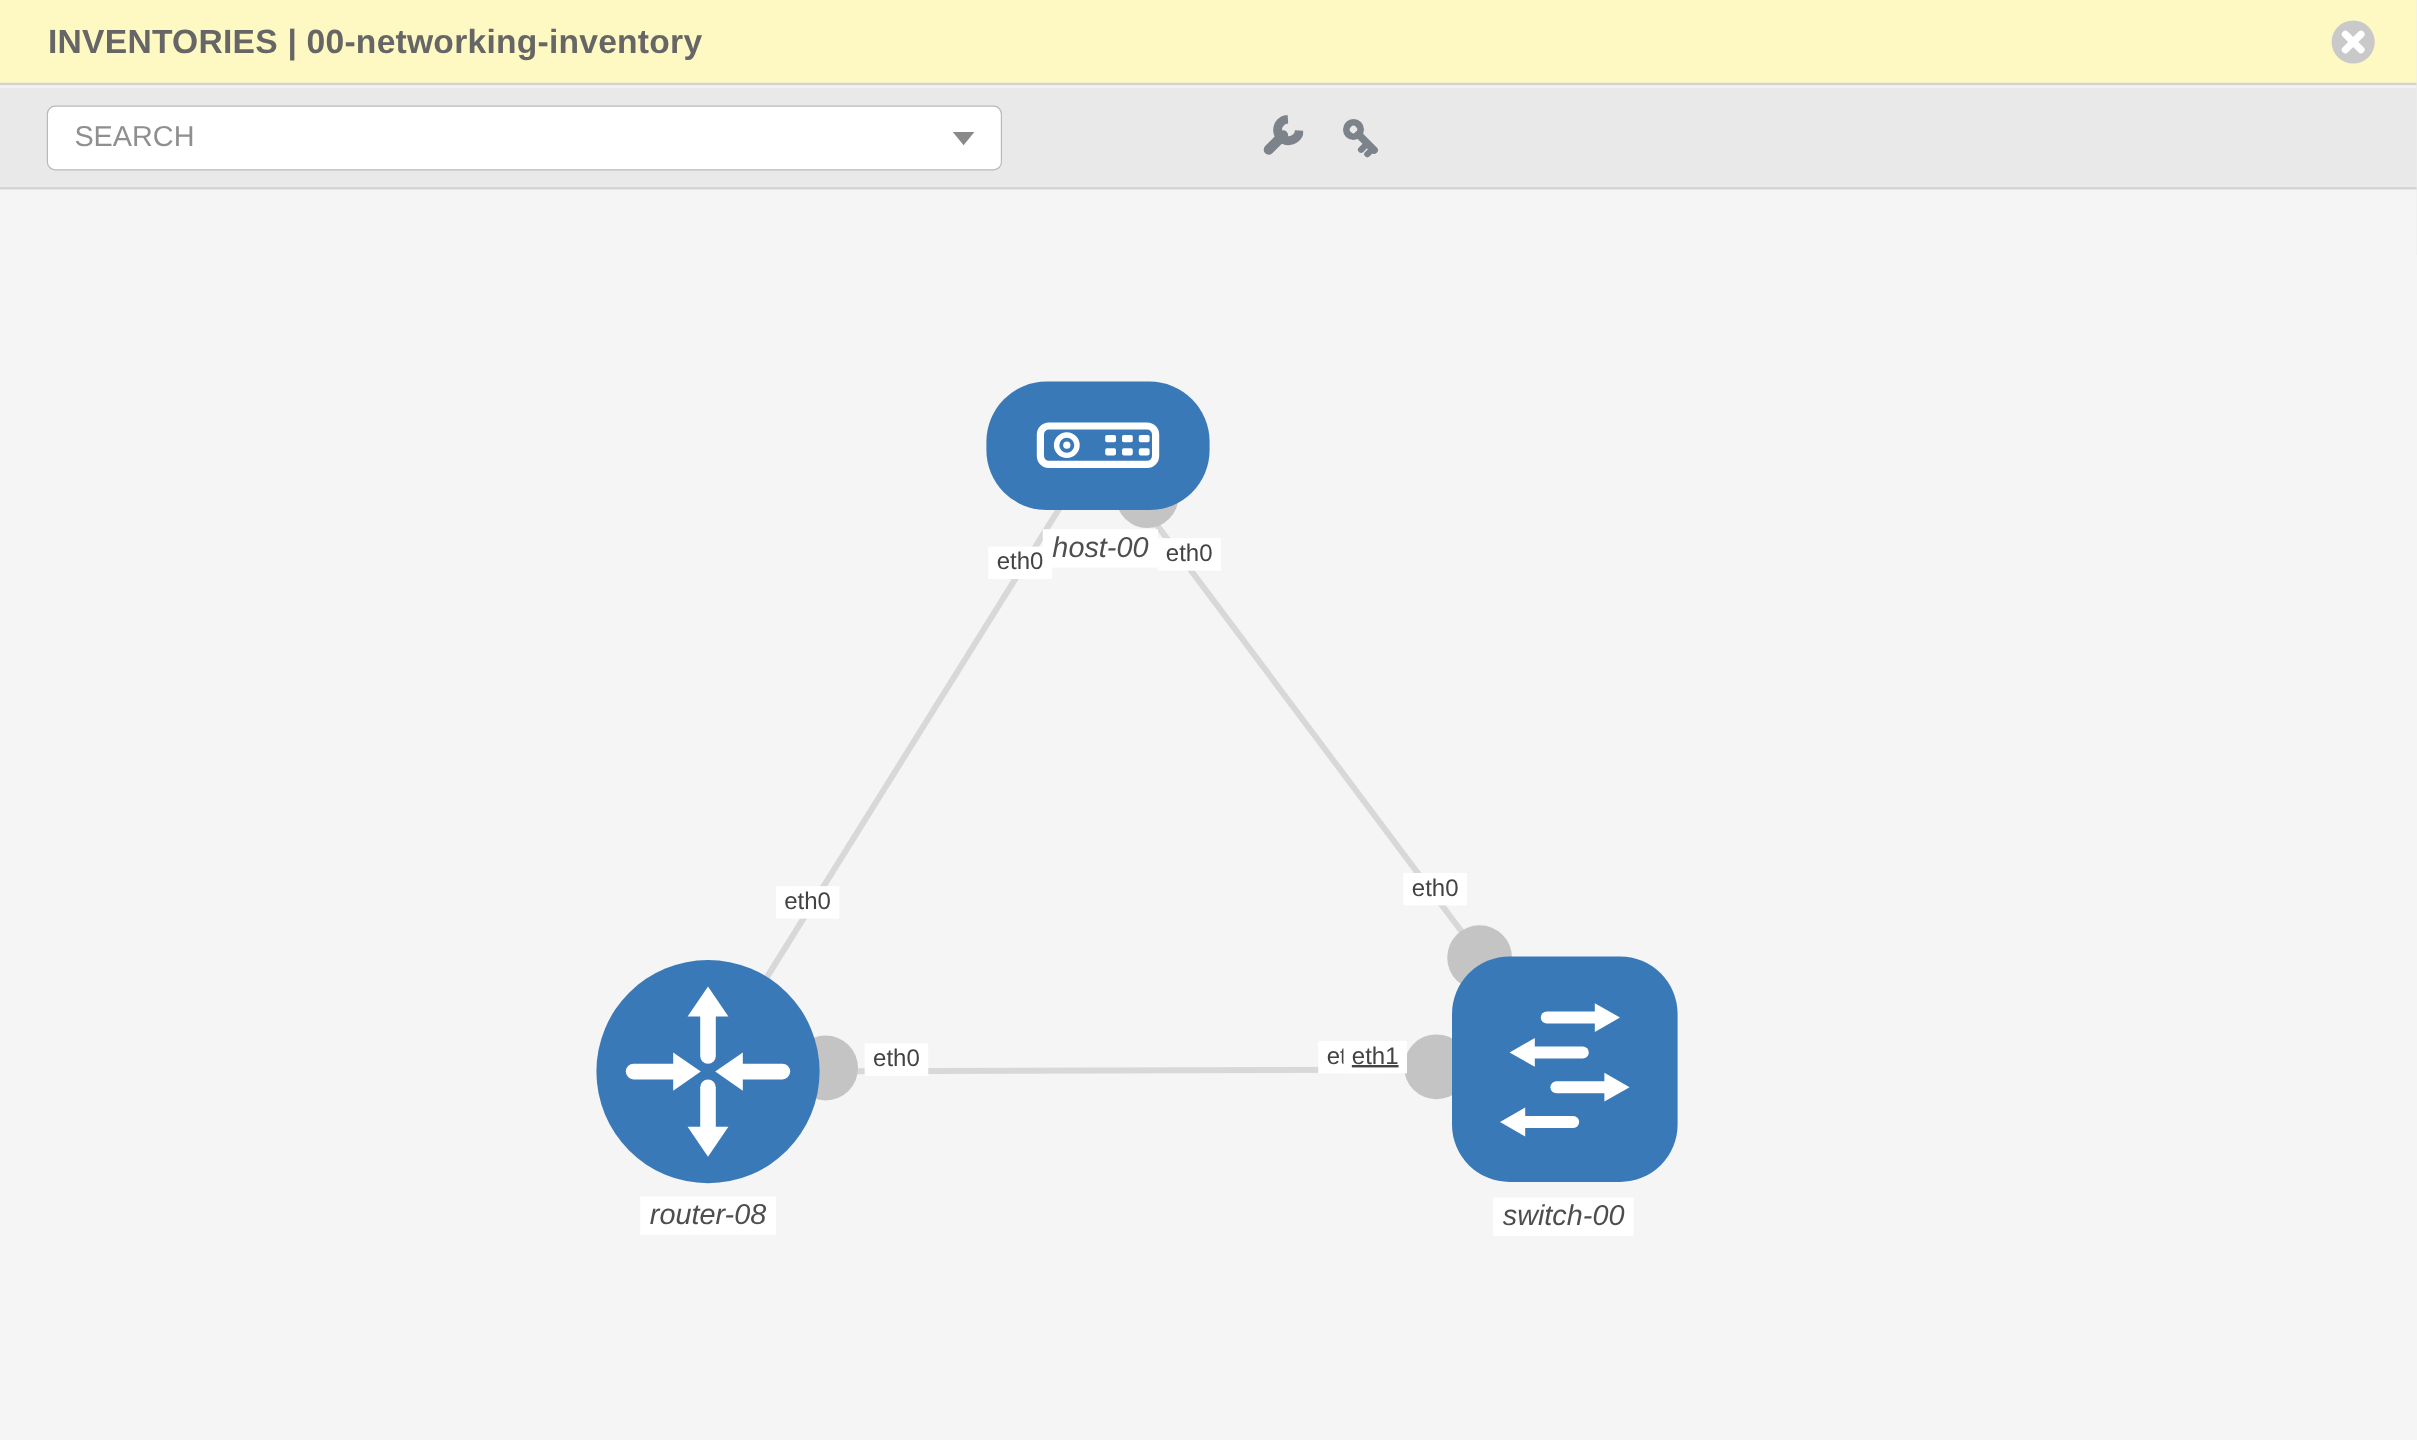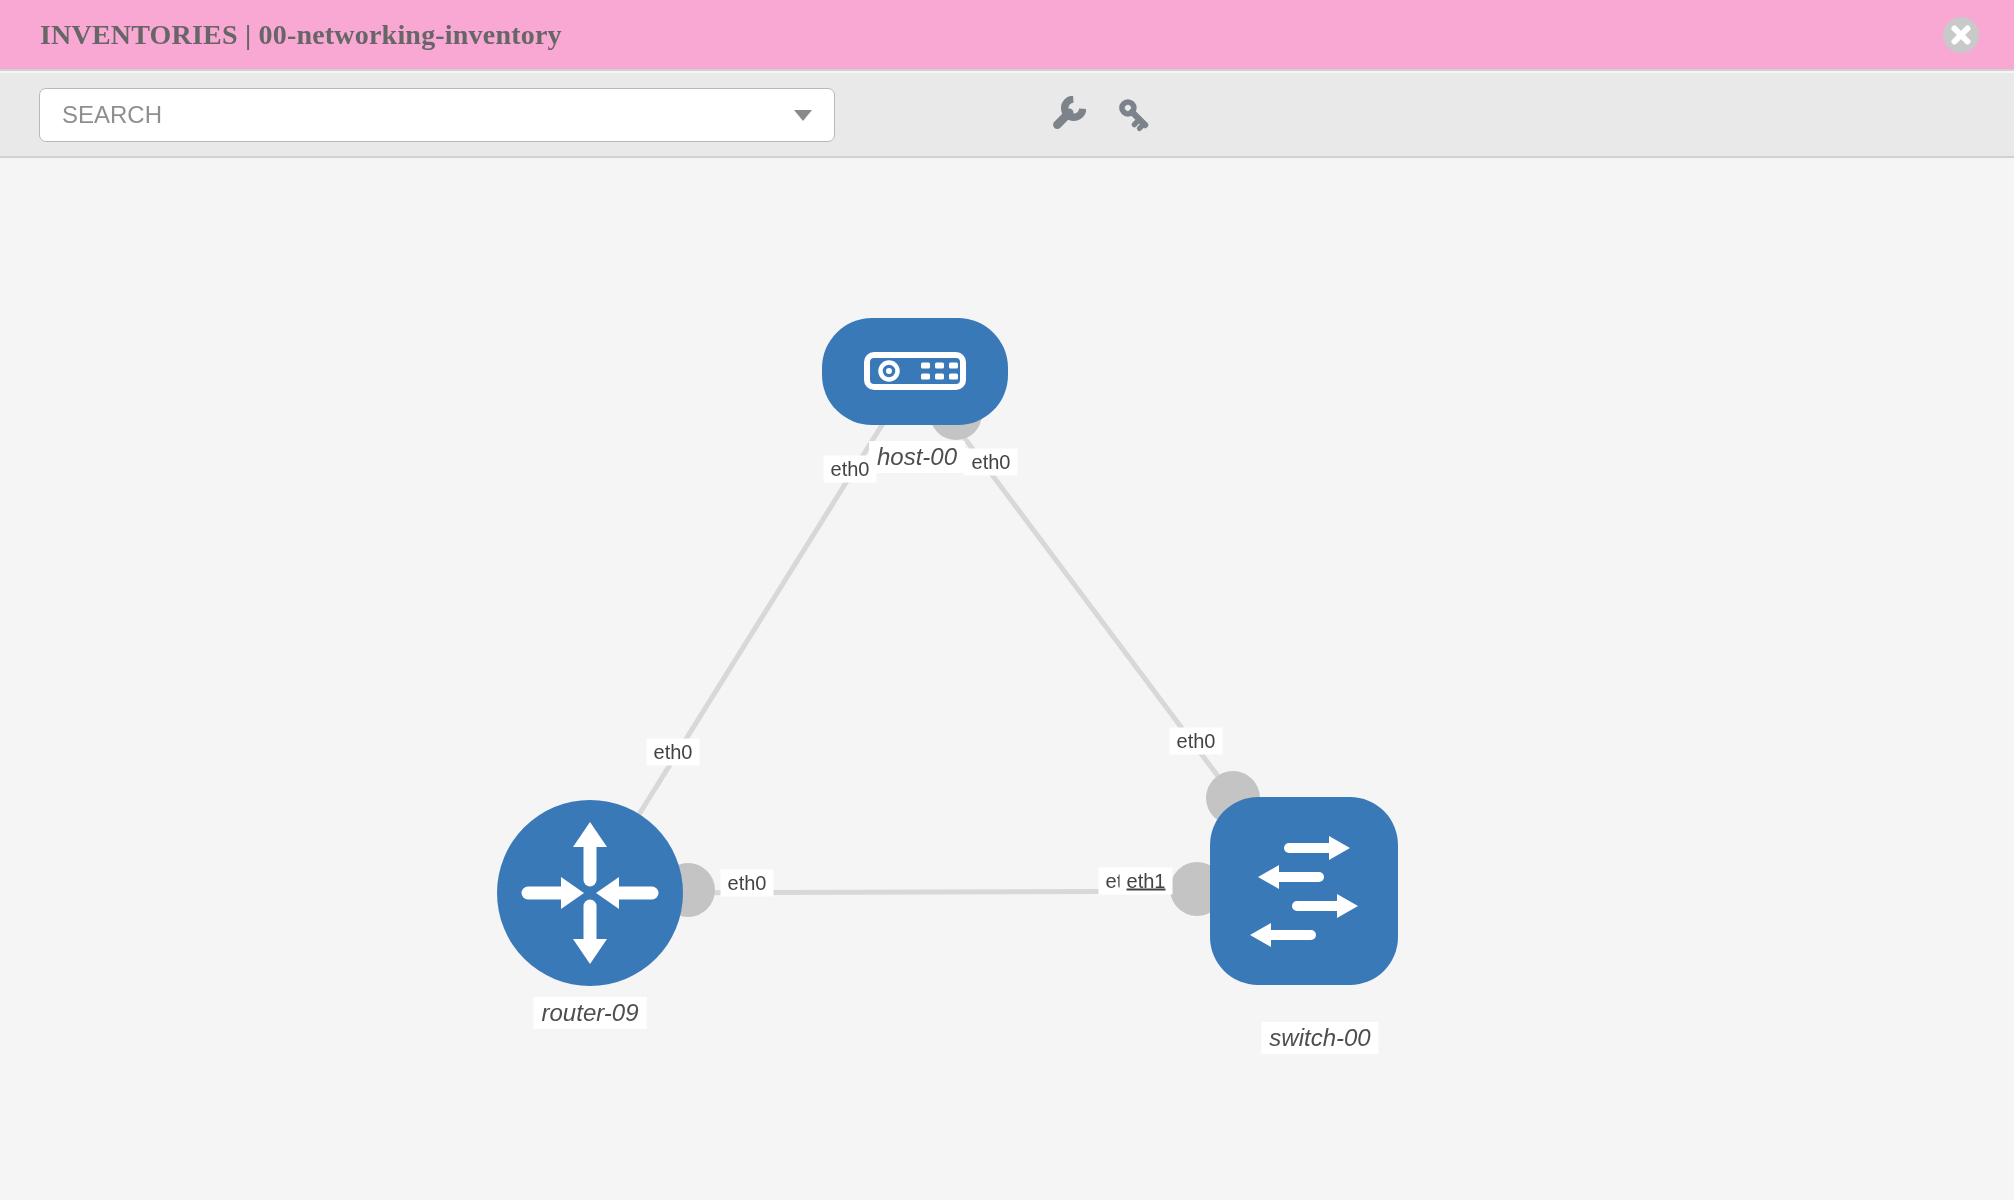--- a/index.html
+++ b/index.html
@@ -1,21 +1,21 @@
 <!DOCTYPE html>
 <html><head>
 <meta charset="utf-8">
 <style>
   html,body{margin:0;padding:0;background:#e0e0e0;}
   .app{position:relative;width:2014px;height:1200px;background:#f5f5f6;overflow:hidden;
        font-family:"Liberation Sans", sans-serif; -webkit-font-smoothing:antialiased;}
 
   
-  .header{position:absolute;left:0;top:0;width:100%;height:71px;background:#f9a8d4;
-          border-bottom:2px solid #d2d2d2;box-sizing:border-box;font-family:Liberation Serif, serif;}
+  .header{position:absolute;left:0;top:0;width:100%;height:71px;background:#fef9c3;
+          border-bottom:2px solid #d2d2d2;box-sizing:border-box;}
   .title{position:absolute;left:40px;top:50%;transform:translateY(-50%);
          font-size:28px;font-weight:bold;color:#666;letter-spacing:.2px;white-space:nowrap;}
   .close-btn{position:absolute;left:1943px;top:17px;width:36px;height:36px;border-radius:50%;
              background:#c9c9c9;cursor:pointer;}
   .close-btn svg{position:absolute;left:0;top:0;}
 
   
   .toolbar{position:absolute;left:0;top:73px;width:100%;height:85px;background:#e9e9e9;
            border-bottom:2px solid #d2d2d2;box-sizing:border-box;}
   .select{position:absolute;top:15px;height:54px;background:#fff;border:1px solid #b9b9b9;
@@ -136,18 +136,18 @@
 
     <div class="chip iface-label" style="left:850px;top:311px;">eth0</div>
     <div class="chip iface-label" style="left:673px;top:594px;">eth0</div>
     <div class="chip iface-label" style="left:991px;top:304px;">eth0</div>
     <div class="chip iface-label" style="left:1196px;top:583px;">eth0</div>
     <div class="chip iface-label" style="left:747px;top:725px;">eth0</div>
     <div class="chip iface-label" style="left:1125px;top:723px;">eth0</div>
     <div class="chip iface-label" style="left:1146px;top:723px;text-decoration:underline;">eth1</div>
 
     <div class="chip node-label" style="left:917px;top:299px;">host-00</div>
-    <div class="chip node-label" style="left:590px;top:855px;">router-09</div>
-    <div class="chip node-label" style="left:1303px;top:880px;margin-left:17px;">switch-00</div>
+    <div class="chip node-label" style="left:590px;top:855px;">router-08</div>
+    <div class="chip node-label" style="left:1303px;top:856px;">switch-00</div>
 
   </div>
 
 </div>
 
 </body></html>

